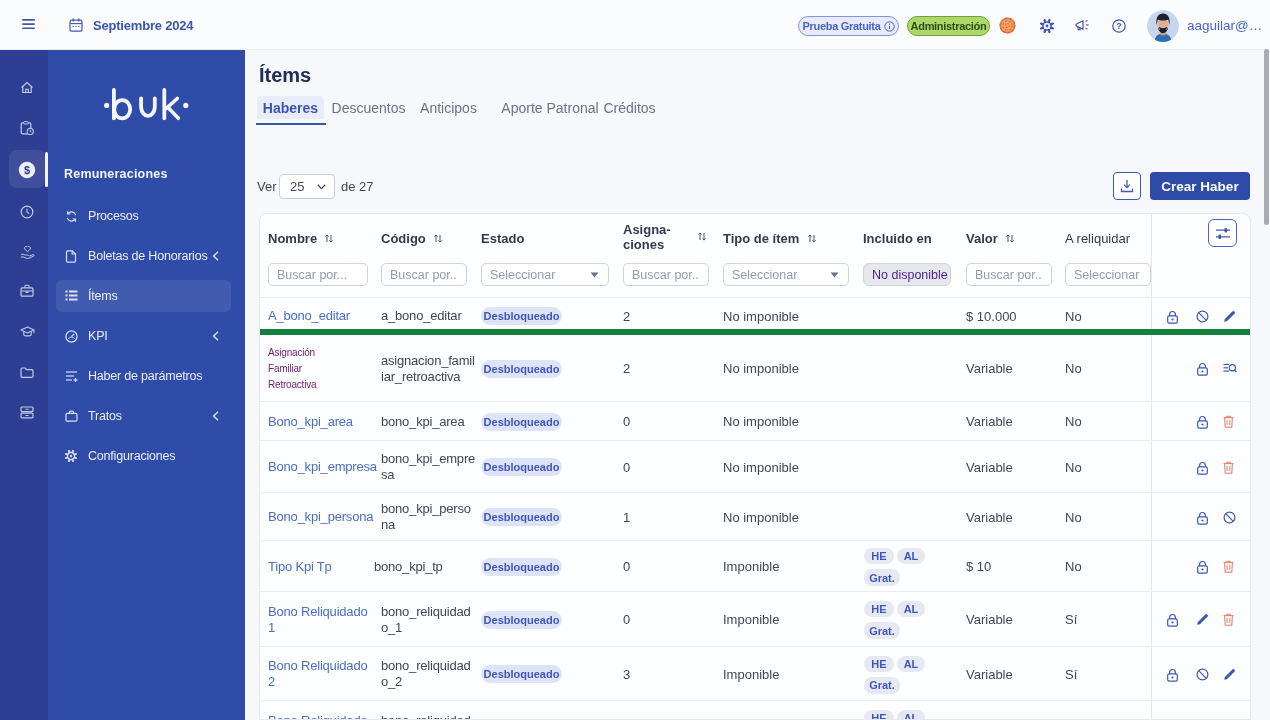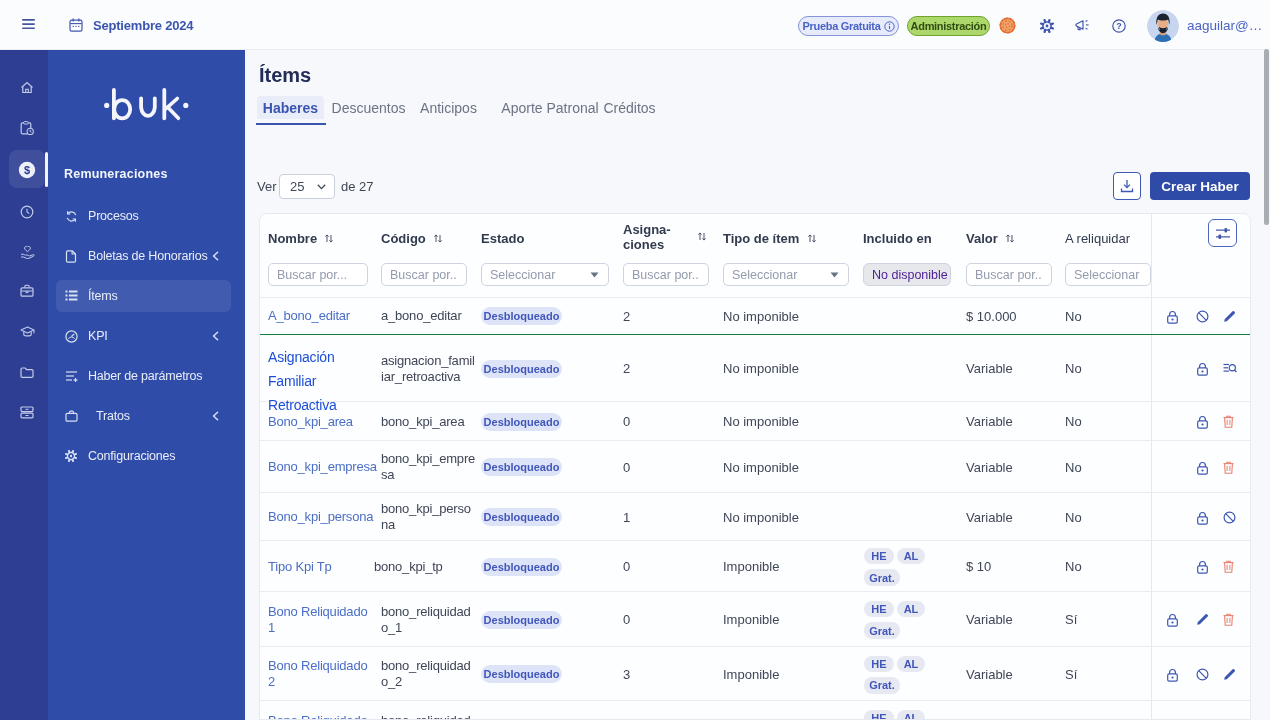--- a/index.html
+++ b/index.html
@@ -225,21 +225,21 @@
         <line x1="8.5" y1="10" x2="12.5" y2="10" stroke="#D9E0F2" stroke-width="1.2"></line>
       </svg>
     </div>
 <div class="abs" style="left:40px;top:319px;font-size:12.5px;color:#E9EDF8;letter-spacing:-.2px;white-space:nowrap">Haber de parámetros</div>
 <div class="abs" style="left:17px;top:360px">
       <svg width="13" height="12" viewBox="0 0 13 12" style="">
         <rect x="1" y="3.4" width="11" height="7.8" rx="1.2" fill="none" stroke="#D9E0F2" stroke-width="1.2"></rect>
         <path d="M4.5 3.2V2.2c0-.6.5-1.1 1.1-1.1h1.8c.6 0 1.1.5 1.1 1.1v1" fill="none" stroke="#D9E0F2" stroke-width="1.1"></path>
       </svg>
     </div>
-<div class="abs" style="left:48px;top:359px;font-size:12.5px;color:#E9EDF8;letter-spacing:-.2px;white-space:nowrap">Tratos</div>
+<div class="abs" style="left:40px;top:359px;font-size:12.5px;color:#E9EDF8;letter-spacing:-.2px;white-space:nowrap">Tratos</div>
 <div class="abs" style="left:164px;top:361px">
       <svg width="7" height="10" viewBox="0 0 7 10" style="">
         <path d="M5.6 1.2L1.6 5l4 3.8" fill="none" stroke="#D9E0F2" stroke-width="1.5" stroke-linecap="round"></path>
       </svg>
     </div>
 <div class="abs" style="left:17px;top:400px">
       <svg width="12" height="12" viewBox="0 0 12 12" style="">
         <line x1="9.33" y1="7.38" x2="11.10" y2="8.11" stroke="#D9E0F2" stroke-width="1.92" stroke-linecap="round"></line>
         <line x1="7.38" y1="9.33" x2="8.11" y2="11.10" stroke="#D9E0F2" stroke-width="1.92" stroke-linecap="round"></line>
         <line x1="4.62" y1="9.33" x2="3.89" y2="11.10" stroke="#D9E0F2" stroke-width="1.92" stroke-linecap="round"></line>
@@ -355,21 +355,21 @@
 <div class="abs" style="left:603px;width:88px;top:49px;height:23px;background:#E7E8EC;border:1px solid #CED3E0;border-radius:6px;font-size:12.5px;color:#4c1d95">
         <div class="abs flexc" style="left:8px;top:0;height:21px">No disponible</div>
       </div>
 <div class="abs" style="left:706px;width:86px;top:49px;height:23px;background:#fff;border:1px solid #CED3E0;border-radius:5px;font-size:12.5px;color:#939BAE">
         <div class="abs flexc" style="left:8px;top:0;height:21px">Buscar por..</div>
       </div>
 <div class="abs" style="left:805px;width:86px;top:49px;height:23px;background:#fff;border:1px solid #CED3E0;border-radius:5px;font-size:12.5px;color:#939BAE">
         <div class="abs flexc" style="left:8px;top:0;height:21px">Seleccionar</div>
       </div>
 <div class="abs" style="left:0;top:83px;width:992px;height:1px;background:#EAECF2"></div>
-<div class="abs" style="left:0;top:83px;width:992px;height:38px;border-bottom:1px solid #15803d">
+<div class="abs" style="left:0;top:83px;width:992px;height:38px;border-bottom:6px solid #15803d">
 <div class="abs" style="left:8px;top:11.0px;font-size:13px;color:#4B6EC6;letter-spacing:-.2px;line-height:16px">A_bono_editar</div>
 <div class="abs" style="left:121px;top:11.0px;font-size:13px;color:#3F4656;letter-spacing:-.2px;line-height:16px">a_bono_editar</div>
 <div class="abs flexc" style="left:221px;top:10.0px;width:81px;height:18px;background:#DEE4F7;border-radius:9px;justify-content:center;font-size:11px;font-weight:bold;color:#4156BA">Desbloqueado</div>
 <div class="abs flexc" style="left:363px;top:0;height:38px;font-size:13px;color:#3F4656">2</div>
 <div class="abs flexc" style="left:463px;top:0;height:38px;font-size:13px;color:#3F4656">No imponible</div>
 <div class="abs flexc" style="left:706px;top:0;height:38px;font-size:13px;color:#3F4656">$ 10.000</div>
 <div class="abs flexc" style="left:805px;top:0;height:38px;font-size:13px;color:#3F4656">No</div>
 <div class="abs" style="left:906px;top:12.5px">
           <svg width="13" height="14" viewBox="0 0 13 14" style="">
             <path d="M3.6 6V4.4a2.9 2.9 0 0 1 5.8 0V6" fill="none" stroke="#3D56B1" stroke-width="1.2"></path>
@@ -383,21 +383,21 @@
             <line x1="2.7" y1="2.7" x2="10.3" y2="10.3" stroke="#3D56B1" stroke-width="1.2"></line>
           </svg>
         </div>
 <div class="abs" style="left:963px;top:12.5px">
           <svg width="13" height="13" viewBox="0 0 13 13" style="">
             <path d="M1.2 11.8l.5-2.6 7.9-7.9a1 1 0 0 1 1.4 0l.7.7a1 1 0 0 1 0 1.4l-7.9 7.9-2.6.5z" fill="#3D56B1"></path>
           </svg>
         </div>
 </div>
 <div class="abs" style="left:0;top:121px;width:992px;height:67px;border-bottom:1px solid #EAECF2">
-<div class="abs" style="left:8px;top:9.5px;font-size:14px;color:#1d4ed8;letter-spacing:-.2px;line-height:24px">Asignación<br>Familiar<br>Retroactiva</div>
+<div class="abs" style="left:8px;top:9.5px;font-size:10px;color:#701a75;letter-spacing:-.2px;line-height:16px">Asignación<br>Familiar<br>Retroactiva</div>
 <div class="abs" style="left:121px;top:17.5px;font-size:13px;color:#3F4656;letter-spacing:-.2px;line-height:16px">asignacion_famil<br>iar_retroactiva</div>
 <div class="abs flexc" style="left:221px;top:24.5px;width:81px;height:18px;background:#DEE4F7;border-radius:9px;justify-content:center;font-size:11px;font-weight:bold;color:#4156BA">Desbloqueado</div>
 <div class="abs flexc" style="left:363px;top:0;height:67px;font-size:13px;color:#3F4656">2</div>
 <div class="abs flexc" style="left:463px;top:0;height:67px;font-size:13px;color:#3F4656">No imponible</div>
 <div class="abs flexc" style="left:706px;top:0;height:67px;font-size:13px;color:#3F4656">Variable</div>
 <div class="abs flexc" style="left:805px;top:0;height:67px;font-size:13px;color:#3F4656">No</div>
 <div class="abs" style="left:936px;top:27.0px">
           <svg width="13" height="14" viewBox="0 0 13 14" style="">
             <path d="M3.6 6V4.4a2.9 2.9 0 0 1 5.8 0V6" fill="none" stroke="#3D56B1" stroke-width="1.2"></path>
             <rect x="1.7" y="5.9" width="9.6" height="7.3" rx="1.4" fill="none" stroke="#3D56B1" stroke-width="1.2"></rect>

